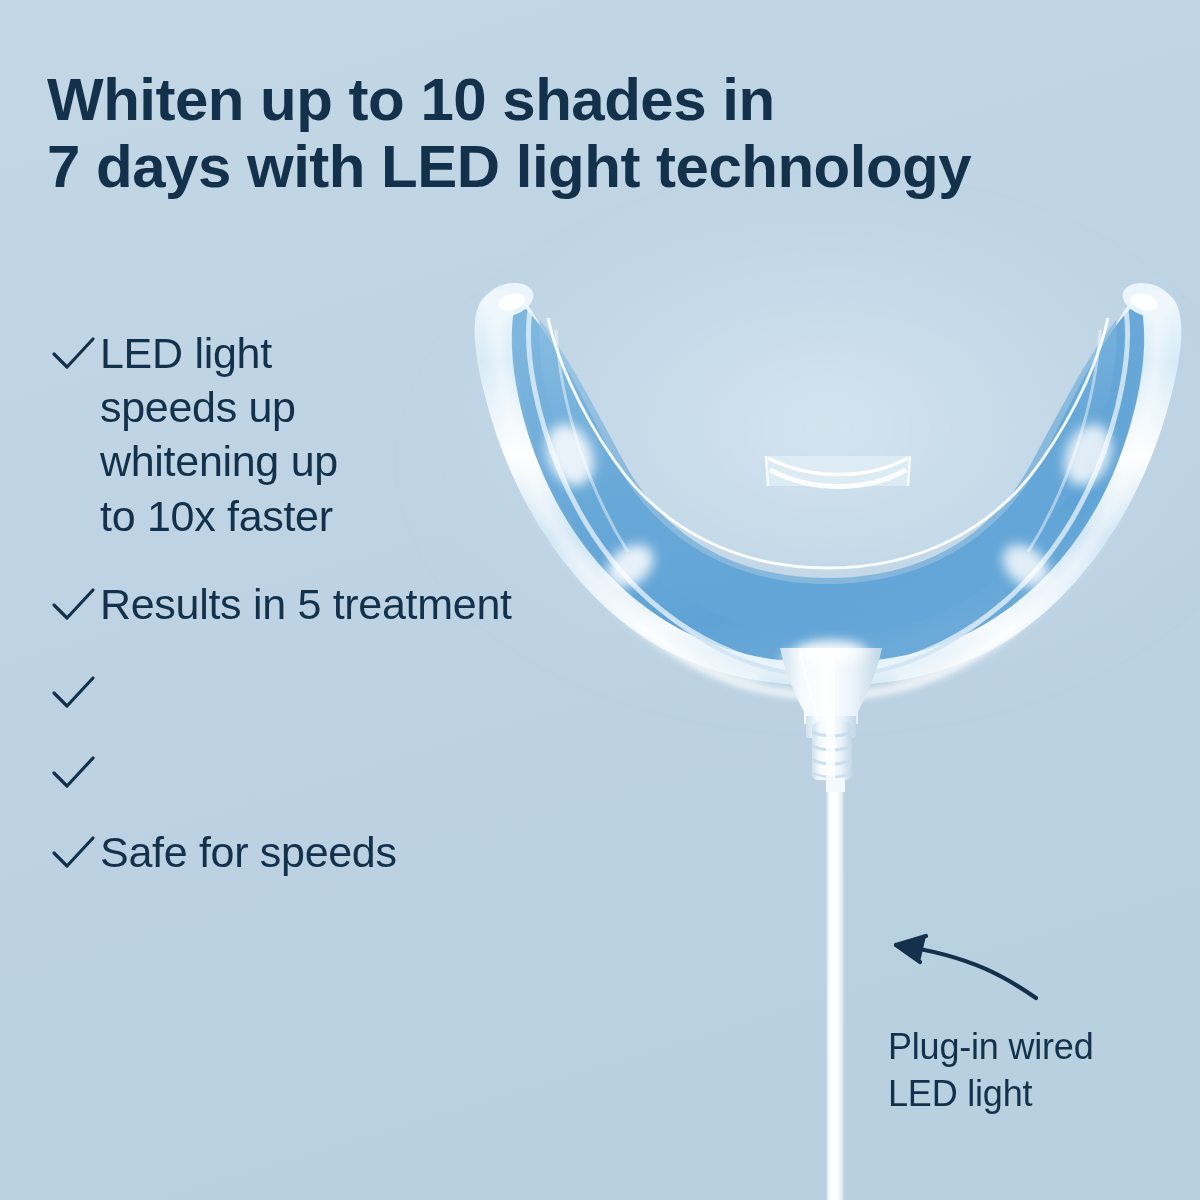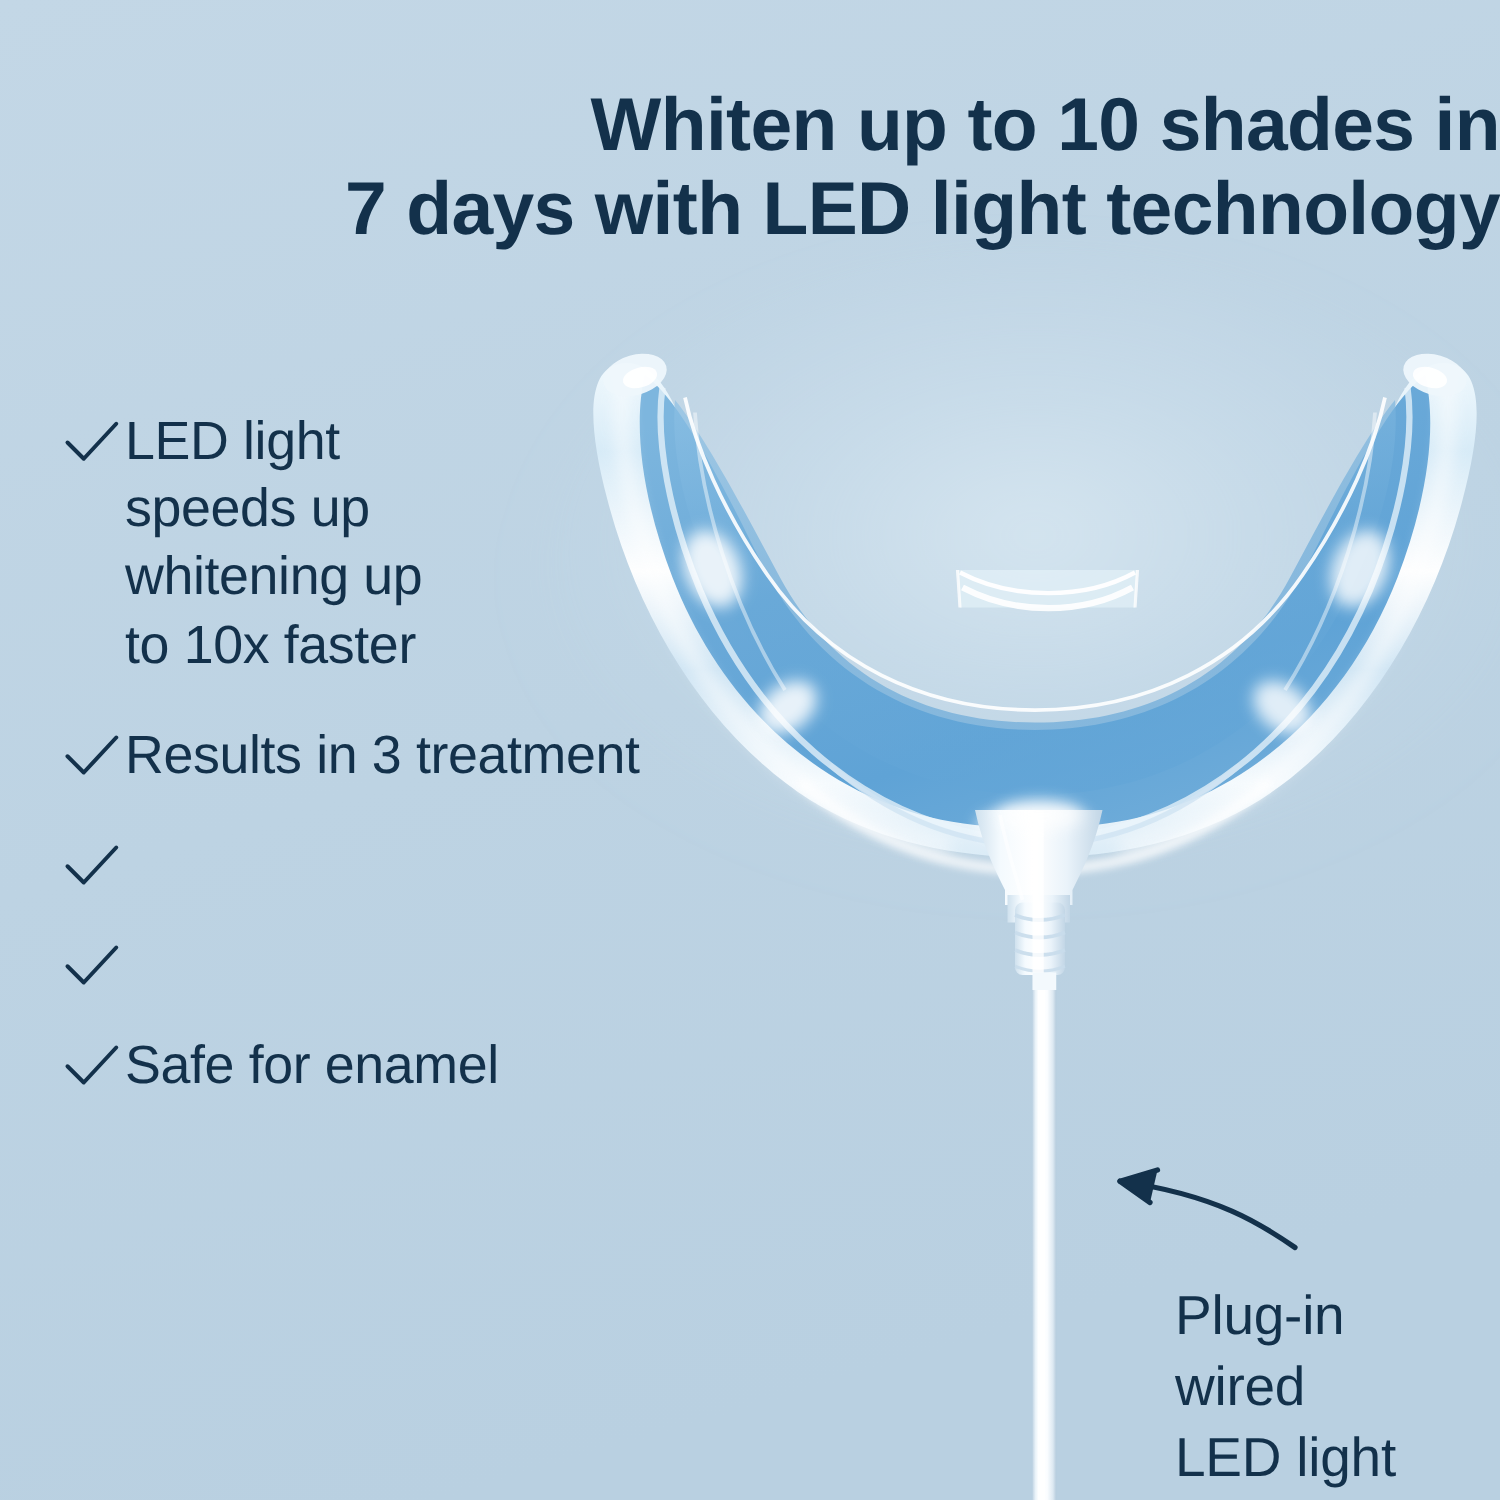--- a/index.html
+++ b/index.html
@@ -24,21 +24,21 @@
     background: #bdd3e3;
     overflow: hidden;
   }
 
   
   .headline {
     position: absolute;
     left: 0;
     top: 66px;
     width: 1200px;
-    text-align: right;
+    text-align: left;
     color: #13314b;
     font-size: 60px;
     font-weight: bold;
     line-height: 1.12;
     letter-spacing: -0.5px;
     white-space: pre-line;
     padding-left: 47px;
   }
 
   
@@ -94,25 +94,25 @@
     left: 870px;
     top: 920px;
     width: 190px;
     height: 95px;
   }
 
   .callout-arrow svg { display: block; width: 190px; height: 95px; }
 
   .callout-label {
     position: absolute;
-    left: 940px;
+    left: 888px;
     top: 1024px;
     width: 250px;
     color: #13314b;
-    font-size: 44px;
+    font-size: 36px;
     line-height: 1.3;
     letter-spacing: -0.2px;
     white-space: pre-line;
   }
 </style>
 </head>
 <body>
 
 <div id="stage">
 
@@ -342,46 +342,46 @@
 whitening up
 to 10x faster</span>
     </li>
 
     <li class="bullet-row">
       <span class="check-icon">
         <svg viewBox="0 0 52 46" xmlns="http://www.w3.org/2000/svg">
           <path d="M 6 24 L 19 37 L 45 9" fill="none" stroke="#13314b" stroke-width="3.2" stroke-linecap="round" stroke-linejoin="round"></path>
         </svg>
       </span>
-      <span class="bullet-text">Results in 3 treatment</span>
-    </li>
-
-    <li class="bullet-row">
-      <span class="check-icon">
-        <svg viewBox="0 0 52 46" xmlns="http://www.w3.org/2000/svg">
-          <path d="M 6 24 L 19 37 L 45 9" fill="none" stroke="#13314b" stroke-width="3.2" stroke-linecap="round" stroke-linejoin="round"></path>
-        </svg>
-      </span>
-    </li>
-
-    <li class="bullet-row">
-      <span class="check-icon">
-        <svg viewBox="0 0 52 46" xmlns="http://www.w3.org/2000/svg">
-          <path d="M 6 24 L 19 37 L 45 9" fill="none" stroke="#13314b" stroke-width="3.2" stroke-linecap="round" stroke-linejoin="round"></path>
-        </svg>
-      </span>
-    </li>
-
-    <li class="bullet-row">
-      <span class="check-icon">
-        <svg viewBox="0 0 52 46" xmlns="http://www.w3.org/2000/svg">
-          <path d="M 6 24 L 19 37 L 45 9" fill="none" stroke="#13314b" stroke-width="3.2" stroke-linecap="round" stroke-linejoin="round"></path>
-        </svg>
-      </span>
-      <span class="bullet-text">Safe for enamel</span>
+      <span class="bullet-text">Results in 5 treatment</span>
+    </li>
+
+    <li class="bullet-row">
+      <span class="check-icon">
+        <svg viewBox="0 0 52 46" xmlns="http://www.w3.org/2000/svg">
+          <path d="M 6 24 L 19 37 L 45 9" fill="none" stroke="#13314b" stroke-width="3.2" stroke-linecap="round" stroke-linejoin="round"></path>
+        </svg>
+      </span>
+    </li>
+
+    <li class="bullet-row">
+      <span class="check-icon">
+        <svg viewBox="0 0 52 46" xmlns="http://www.w3.org/2000/svg">
+          <path d="M 6 24 L 19 37 L 45 9" fill="none" stroke="#13314b" stroke-width="3.2" stroke-linecap="round" stroke-linejoin="round"></path>
+        </svg>
+      </span>
+    </li>
+
+    <li class="bullet-row">
+      <span class="check-icon">
+        <svg viewBox="0 0 52 46" xmlns="http://www.w3.org/2000/svg">
+          <path d="M 6 24 L 19 37 L 45 9" fill="none" stroke="#13314b" stroke-width="3.2" stroke-linecap="round" stroke-linejoin="round"></path>
+        </svg>
+      </span>
+      <span class="bullet-text">Safe for speeds</span>
     </li>
 
   </ul>
 
   <div class="callout-arrow">
     <svg viewBox="0 0 190 95" xmlns="http://www.w3.org/2000/svg">
       <path d="M 166 78 C 140 60, 104 36, 26 25" fill="none" stroke="#13314b" stroke-width="4.2" stroke-linecap="round"></path>
       <path d="M 26 25 L 56 16 M 26 25 L 50 42" fill="none" stroke="#13314b" stroke-width="4.2" stroke-linecap="round" stroke-linejoin="round"></path>
       <path d="M 26 25 L 56 16 L 50 42 Z" fill="#13314b"></path>
     </svg>

